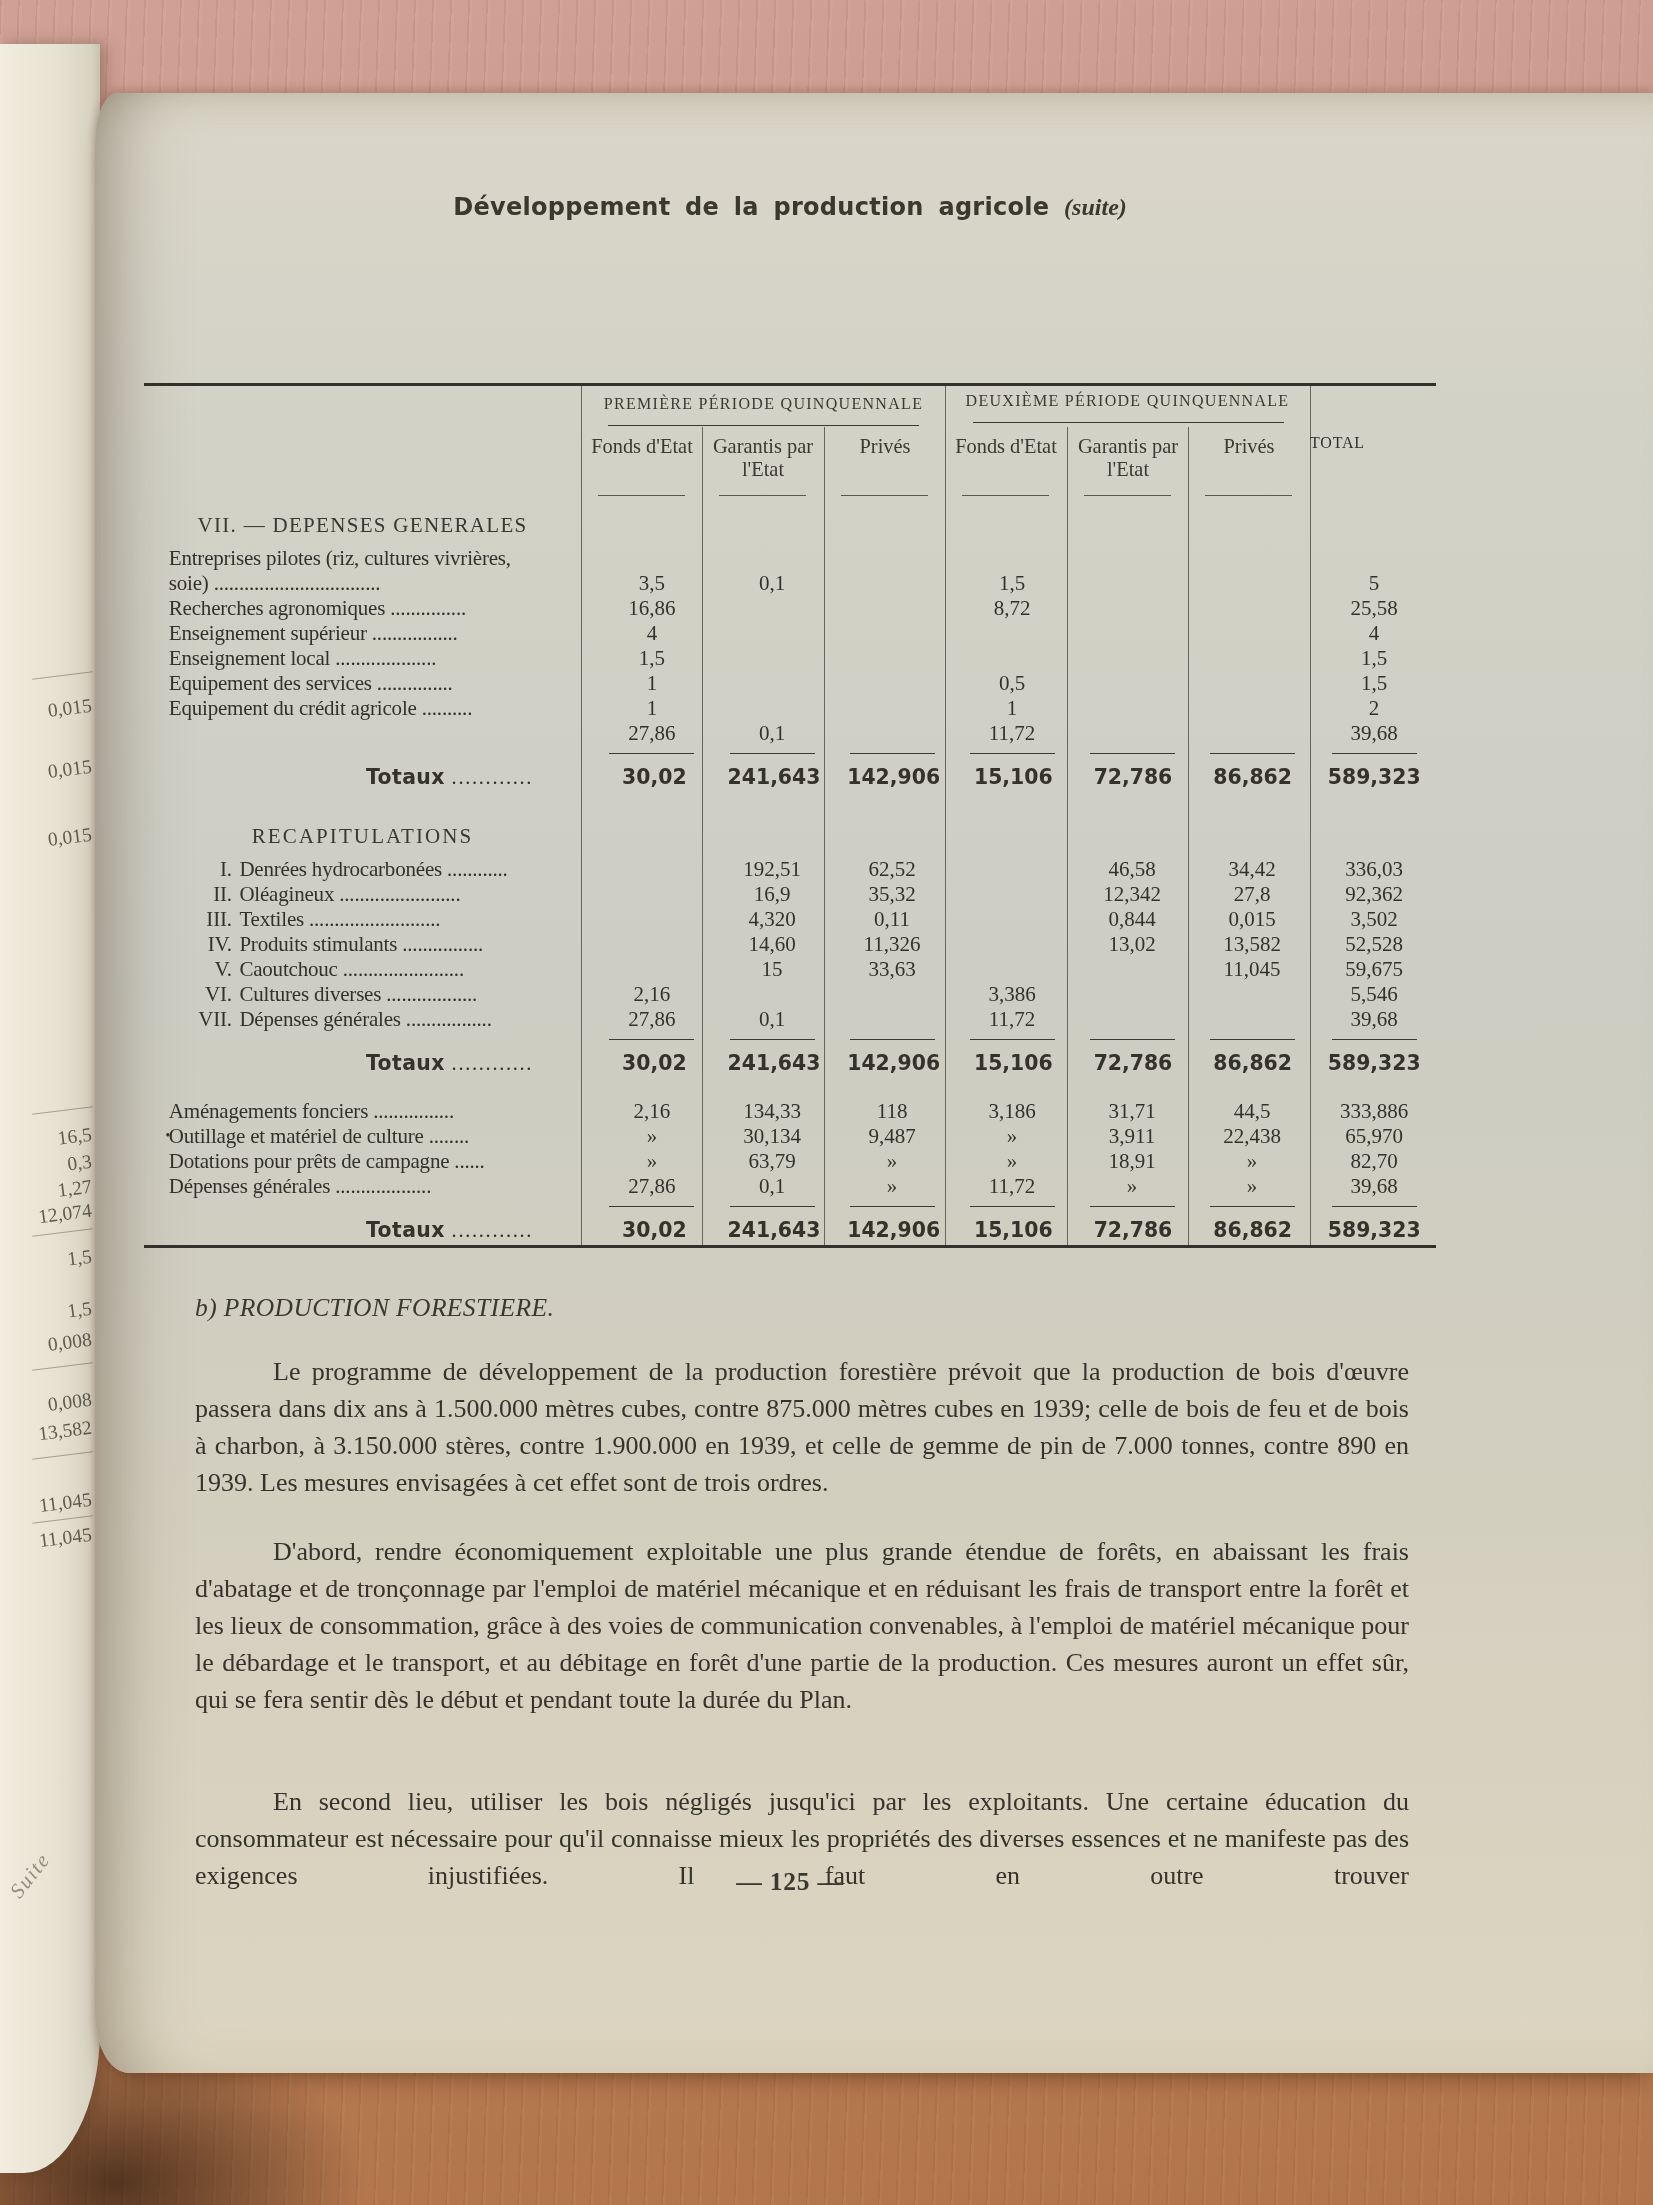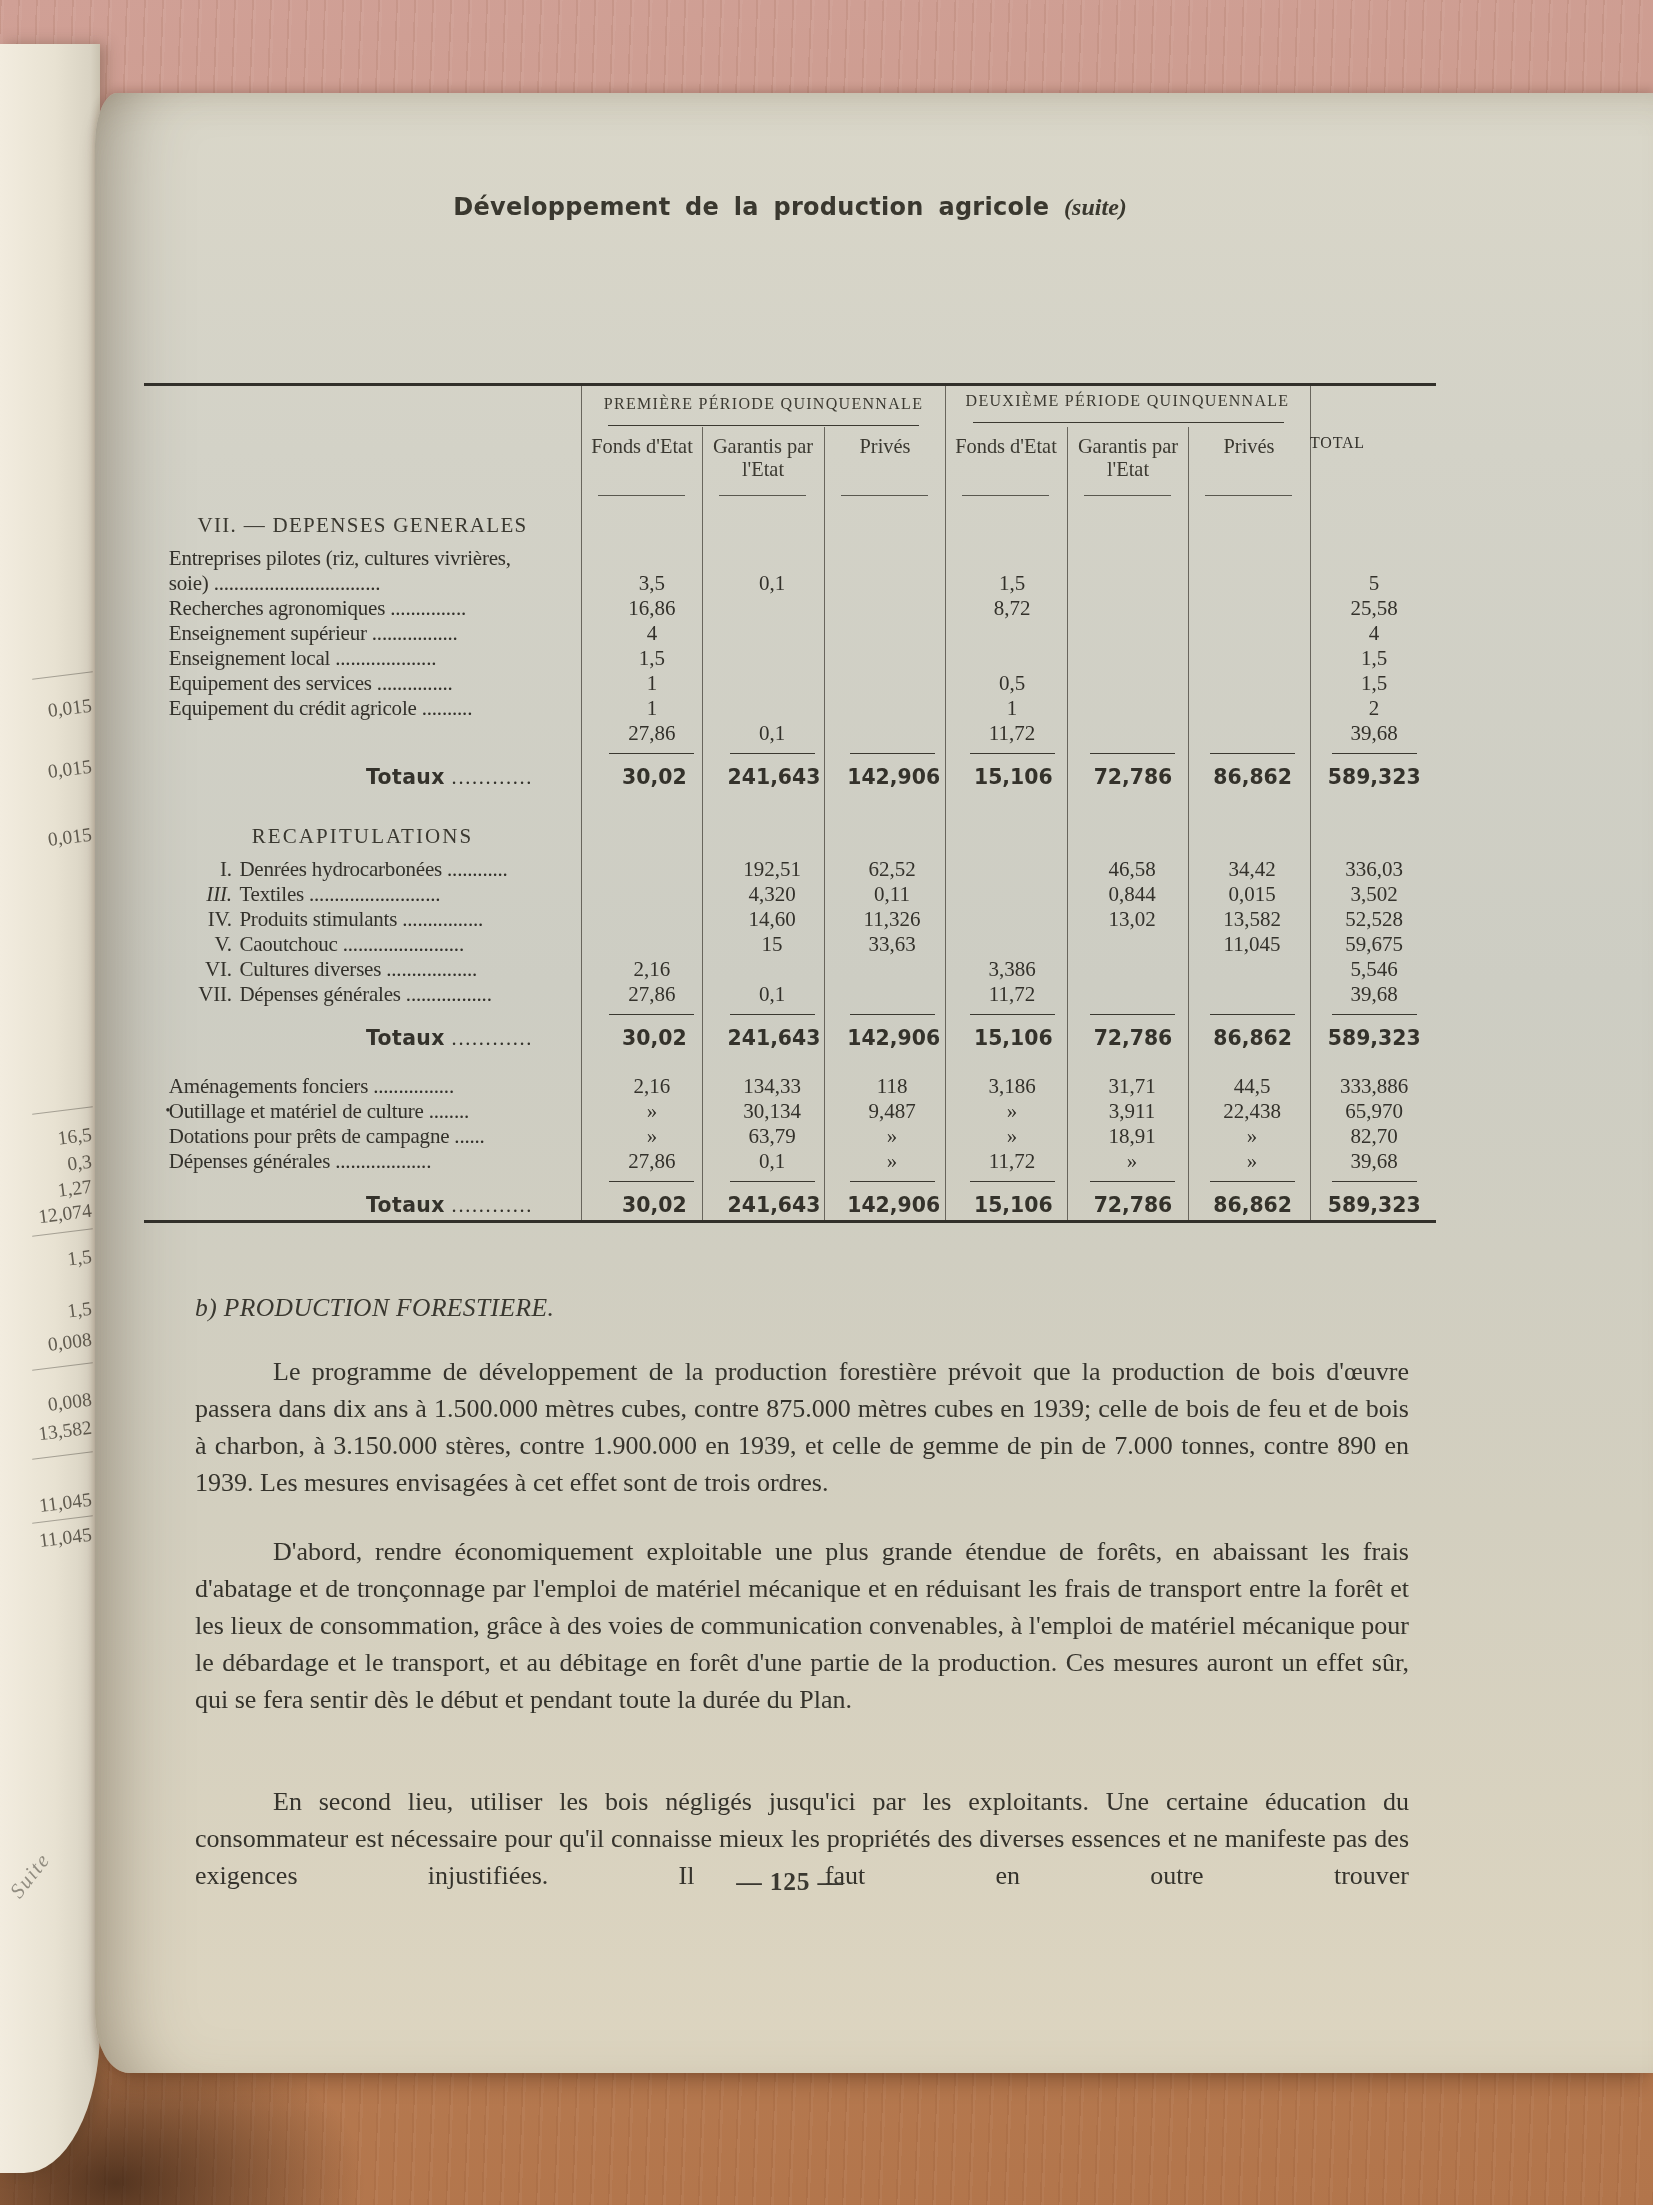--- a/index.html
+++ b/index.html
@@ -256,21 +256,31 @@
             <div class="c-label"><div class="rn" style="display: inline-block;">I.</div>Denrées hydrocarbonées ............</div>
             <div class="c-val"></div>
             <div class="c-val">192,51</div>
             <div class="c-val">62,52</div>
             <div class="c-val"></div>
             <div class="c-val">46,58</div>
             <div class="c-val">34,42</div>
             <div class="c-tot">336,03</div>
           </div>
           <div class="trow">
-            <div class="c-label"><div class="rn" style="display: inline-block; font-style: italic;">III.</div>Textiles ..........................</div>
+            <div class="c-label"><div class="rn" style="display: inline-block;">II.</div>Oléagineux ........................</div>
+            <div class="c-val"></div>
+            <div class="c-val">16,9</div>
+            <div class="c-val">35,32</div>
+            <div class="c-val"></div>
+            <div class="c-val">12,342</div>
+            <div class="c-val">27,8</div>
+            <div class="c-tot">92,362</div>
+          </div>
+          <div class="trow">
+            <div class="c-label"><div class="rn" style="display: inline-block;">III.</div>Textiles ..........................</div>
             <div class="c-val"></div>
             <div class="c-val">4,320</div>
             <div class="c-val">0,11</div>
             <div class="c-val"></div>
             <div class="c-val">0,844</div>
             <div class="c-val">0,015</div>
             <div class="c-tot">3,502</div>
           </div>
           <div class="trow">
             <div class="c-label"><div class="rn" style="display: inline-block;">IV.</div>Produits stimulants ................</div>

